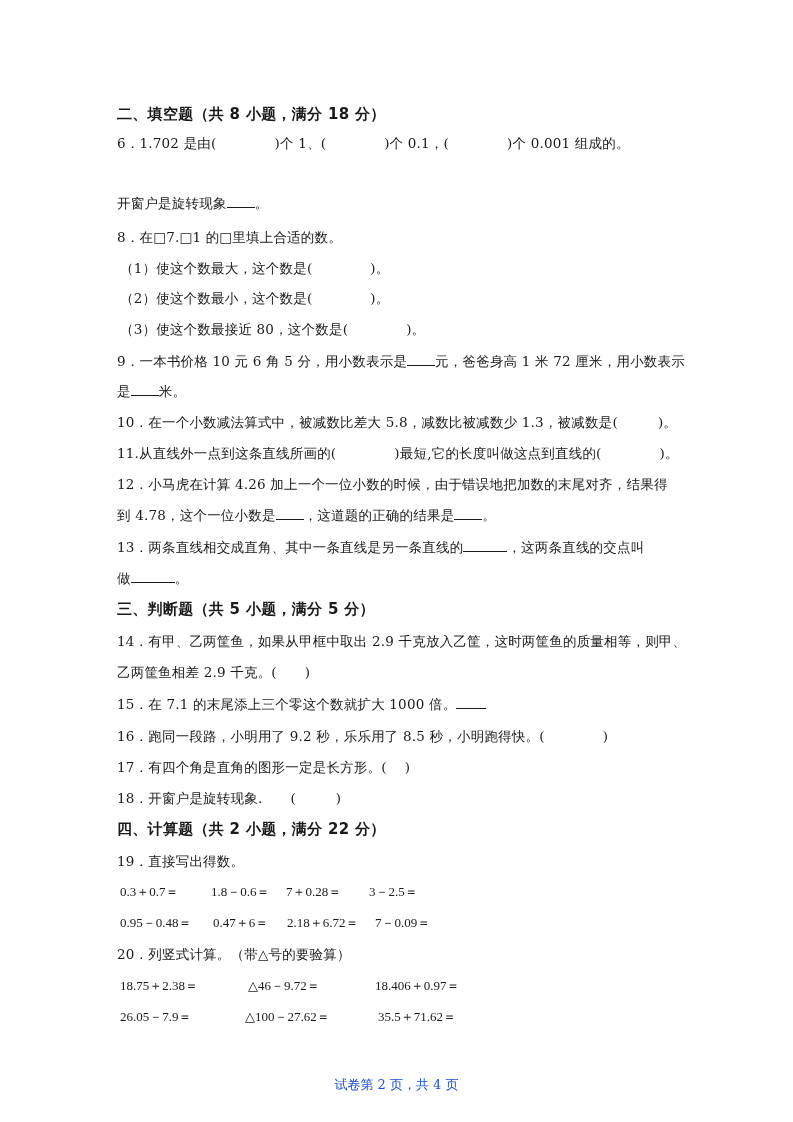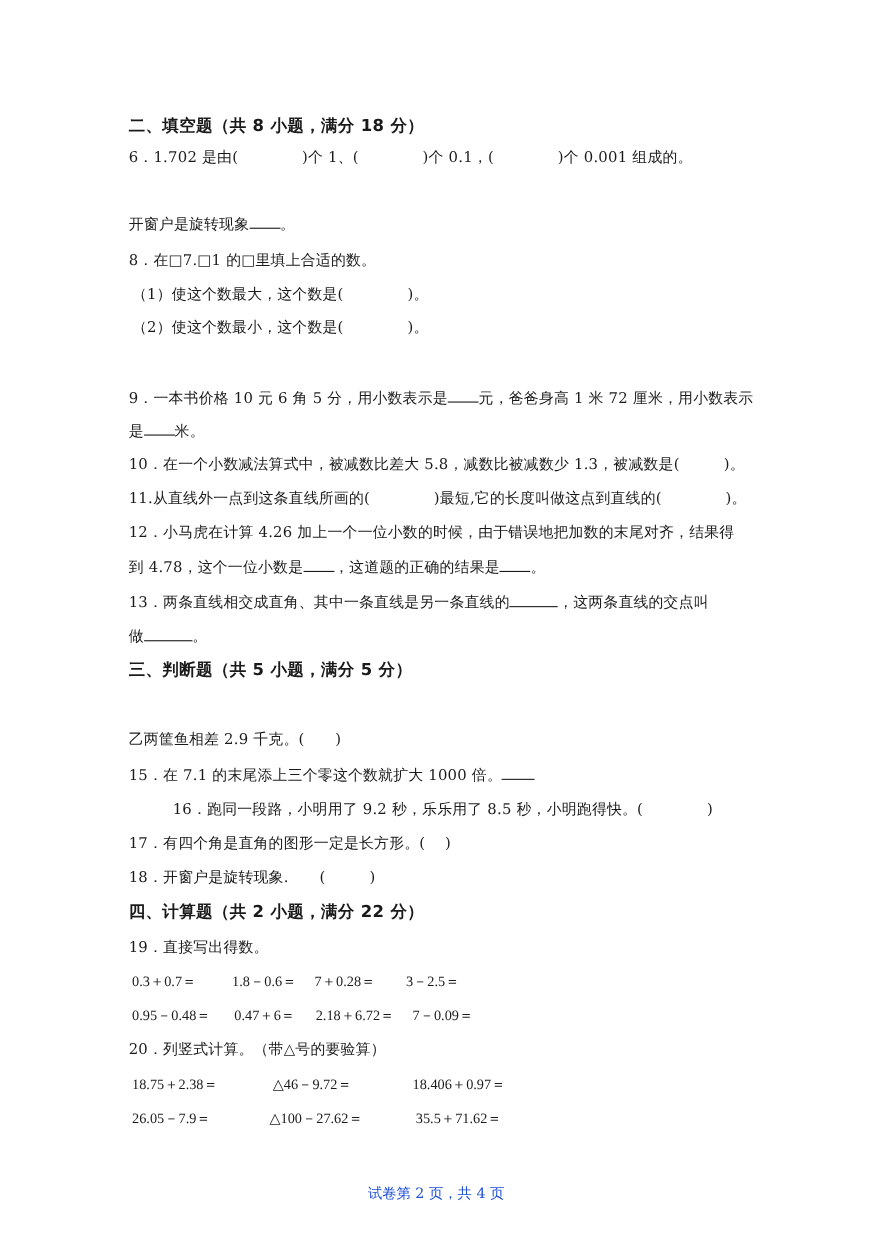--- a/index.html
+++ b/index.html
@@ -88,20 +88,23 @@
     <span>开窗户是旋转现象</span><span class="blank w28"></span><span>。</span>
   </div>
 
   <div class="line" style="top:228px;">8．在□7.□1 的□里填上合适的数。</div>
   <div class="line sub" style="top:259px;">
     <span>（1）使这个数最大，这个数是(</span><span class="paren-space-55"></span><span>)。</span>
   </div>
   <div class="line sub" style="top:289px;">
     <span>（2）使这个数最小，这个数是(</span><span class="paren-space-55"></span><span>)。</span>
   </div>
+  <div class="line sub" style="top:320px;">
+    <span>（3）使这个数最接近 80，这个数是(</span><span class="paren-space-55"></span><span>)。</span>
+  </div>
 
   <div class="line" style="top:352px;">
     <span>9．一本书价格 10 元 6 角 5 分，用小数表示是</span><span class="blank w28"></span><span>元，爸爸身高 1 米 72 厘米，用小数表示</span>
   </div>
   <div class="line" style="top:382px;">
     <span>是</span><span class="blank w28"></span><span>米。</span>
   </div>
 
   <div class="line" style="top:413px;">
     <span>10．在一个小数减法算式中，被减数比差大 5.8，减数比被减数少 1.3，被减数是(</span><span class="paren-space-44"></span><span>)。</span>
@@ -118,29 +121,30 @@
 
   <div class="line" style="top:538px;">
     <span>13．两条直线相交成直角、其中一条直线是另一条直线的</span><span class="blank w44"></span><span>，这两条直线的交点叫</span>
   </div>
   <div class="line" style="top:569px;">
     <span>做</span><span class="blank w44"></span><span>。</span>
   </div>
 
   <div class="line heading" style="top:600px;">三、判断题（共 5 小题，满分 5 分）</div>
 
+  <div class="line" style="top:632px;">14．有甲、乙两筐鱼，如果从甲框中取出 2.9 千克放入乙筐，这时两筐鱼的质量相等，则甲、</div>
   <div class="line" style="top:663px;">
     <span>乙两筐鱼相差 2.9 千克。(</span><span class="paren-space-30"></span><span>)</span>
   </div>
 
   <div class="line" style="top:695px;">
     <span>15．在 7.1 的末尾添上三个零这个数就扩大 1000 倍。</span><span class="blank w30"></span>
   </div>
 
-  <div class="line" style="top:727px;margin-left:40px;">
+  <div class="line" style="top:727px;">
     <span>16．跑同一段路，小明用了 9.2 秒，乐乐用了 8.5 秒，小明跑得快。(</span><span class="paren-space-55"></span><span>)</span>
   </div>
 
   <div class="line" style="top:758px;">
     <span>17．有四个角是直角的图形一定是长方形。(</span><span class="paren-space-22"></span><span>)</span>
   </div>
 
   <div class="line" style="top:789px;">
     <span>18．开窗户是旋转现象.</span><span style="display:inline-block;width:28px;"></span><span>(</span><span class="paren-space-44"></span><span>)</span>
   </div>

